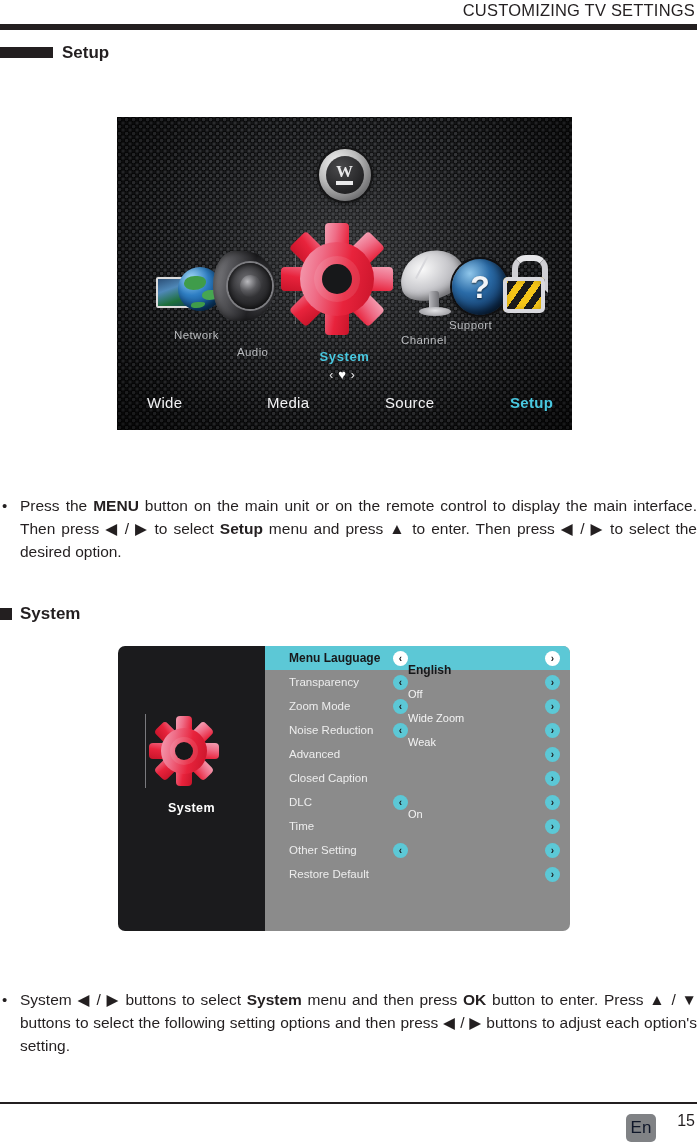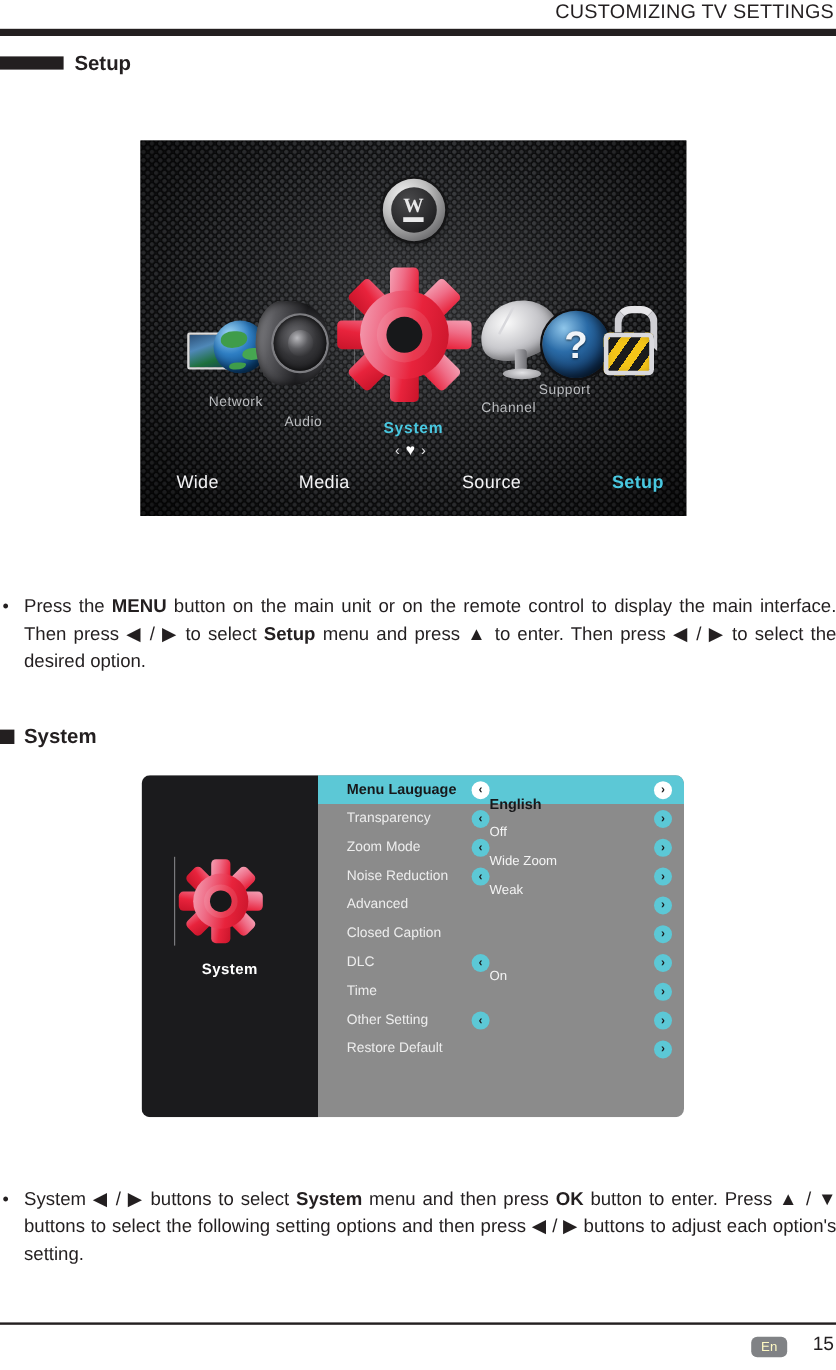--- a/index.html
+++ b/index.html
@@ -306,21 +306,21 @@
     position: absolute;
     font-size: 15px;
     color: #f2f2f4;
     letter-spacing: 0.3px;
   }
   .tv-nav .nav-item.active {
     color: #49c8e0;
     font-weight: bold;
   }
   .nav-0 { left: 30px; }
-  .nav-1 { left: 132px; }
+  .nav-1 { left: 150px; }
   .nav-2 { left: 268px; }
   .nav-3 { left: 393px; }
 
   
   .para {
     position: absolute;
     left: 0px;
     width: 697px;
     font-size: 15.5px;
     line-height: 23px;
@@ -446,25 +446,25 @@
     left: 0; top: 1102px; width: 697px; height: 2px;
     background: #231f20;
   }
   .footer {
     position: absolute;
     left: 0; top: 1108px; width: 697px; height: 34px;
   }
   .footer .lang-badge {
     position: absolute;
     right: 41px; top: 6px;
-    width: 30px; height: 17px;
+    width: 30px; height: 28px;
     background: #808285;
     border-radius: 5px;
-    color: #fef9c3;
-    font-size: 11px;
+    color: #0f172a;
+    font-size: 17px;
     display: flex; align-items: center; justify-content: center;
   }
   .footer .page-num {
     position: absolute;
     right: 2px; top: 4px;
     font-size: 16px;
     color: #231f20;
   }
 </style>
 </head>

